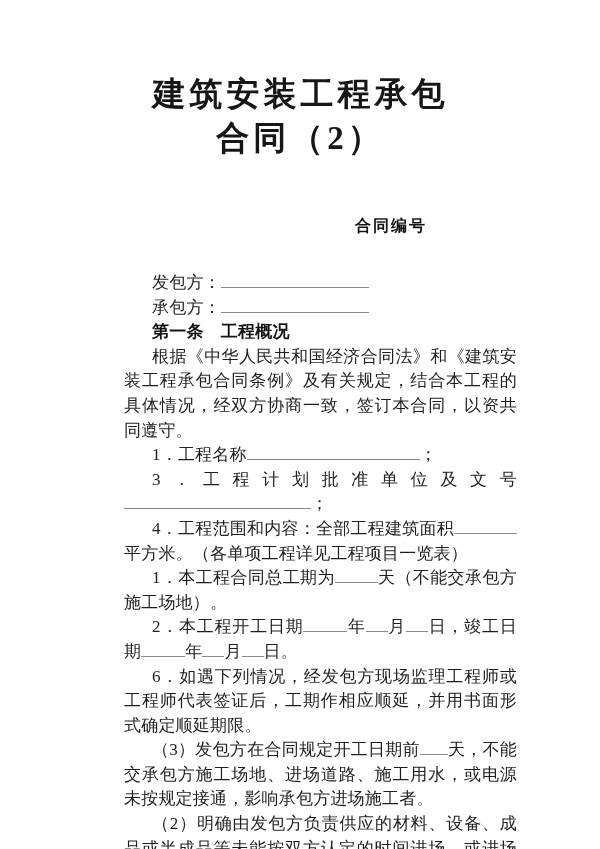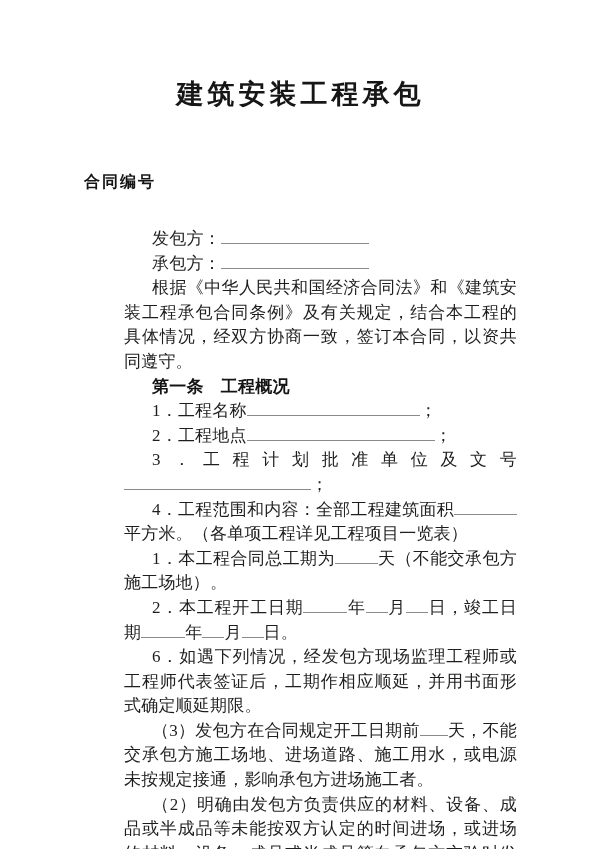--- a/index.html
+++ b/index.html
@@ -17,29 +17,30 @@
   .page {
     box-sizing: border-box;
     width: 600px;
     height: 849px;
     padding: 72px 83px 0 84px;
     background: #ffffff;
   }
   .title {
     margin: 0;
     text-align: center;
-    font-size: 27px;
+    font-size: 33px;
     font-weight: bold;
     line-height: 44px;
     letter-spacing: 4px;
     color: #161616;
   }
   .title .tl { display: block; }
   .contract-no {
     margin-top: 57px;
+    margin-left: 271px;
     font-size: 16px;
     font-weight: bold;
     line-height: 18px;
     letter-spacing: 2px;
     color: #1a1a1a;
   }
   .body-text {
     margin-top: 36px;
     font-size: 17px;
     line-height: 24.6px;
@@ -69,37 +70,37 @@
   .w22  { width: 22px; }
   .w28  { width: 28px; }
 </style>
 </head>
 <body>
 
 <div class="page">
 
   <h1 class="title">
     <span class="tl">建筑安装工程承包</span>
+    <span class="tl">合同（2）</span>
   </h1>
 
   <div class="contract-no hd">合同编号</div>
 
   <div class="body-text">
 
     <p class="ind"><span>发包方：</span><span class="bl w148"></span></p>
 
     <p class="ind"><span>承包方：</span><span class="bl w148"></span></p>
 
+    <p class="ind hd">第一条　工程概况</p>
+
     <p class="ind">根据《中华人民共和国经济合同法》和《建筑安装工程承包合同条例》及有关规定，结合本工程的具体情况，经双方协商一致，签订本合同，以资共同遵守。</p>
-
-    <p class="ind hd">第一条　工程概况</p>
 
     <p class="ind"><span>1．工程名称</span><span class="bl w173"></span><span>；</span></p>
 
-    <p class="ind"><span>2．工程地点</span><span class="bl w188"></span><span>；</span></p>
 
     <p class="ind"><span>3．工程计划批准单位及文号</span><span class="bl w187"></span><span>；</span></p>
 
     <p class="ind"><span>4．工程范围和内容：全部工程建筑面积</span><span class="bl w63"></span><span>平方米。（各单项工程详见工程项目一览表）</span></p>
 
 
     <p class="ind"><span>1．本工程合同总工期为</span><span class="bl w43"></span><span>天（不能交承包方施工场地）。</span></p>
 
     <p class="ind"><span>2．本工程开工日期</span><span class="bl w44"></span><span>年</span><span class="bl w22"></span><span>月</span><span class="bl w22"></span><span>日，竣工日期</span><span class="bl w44"></span><span>年</span><span class="bl w22"></span><span>月</span><span class="bl w22"></span><span>日。</span></p>
 

